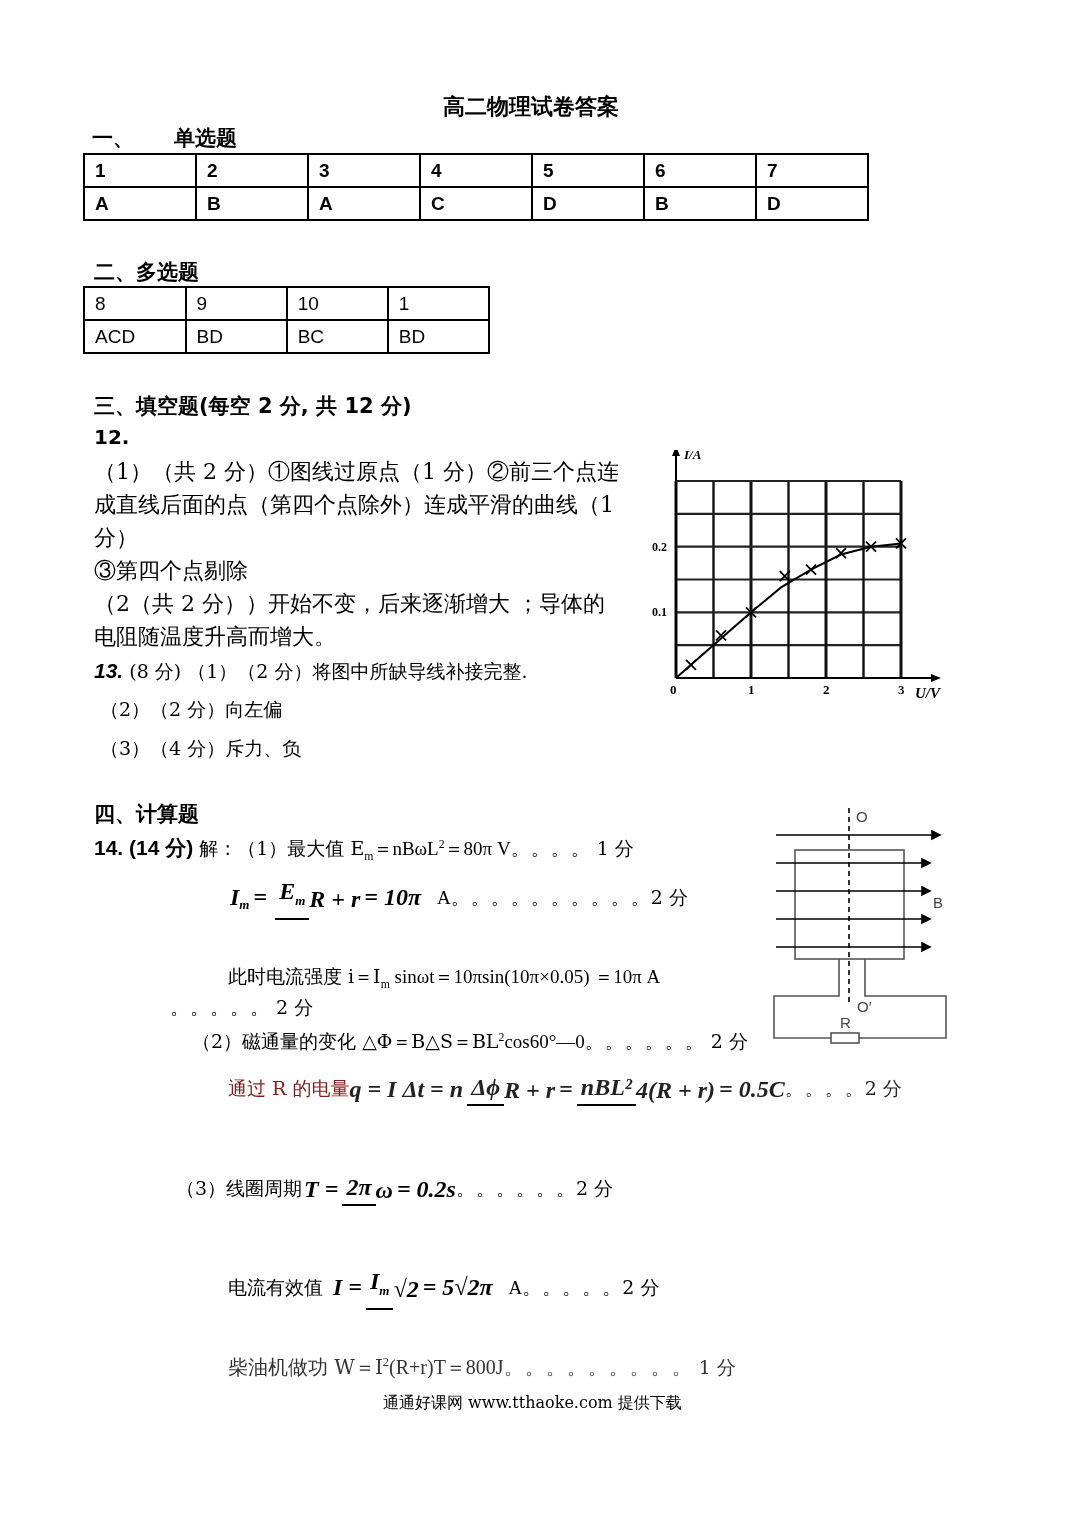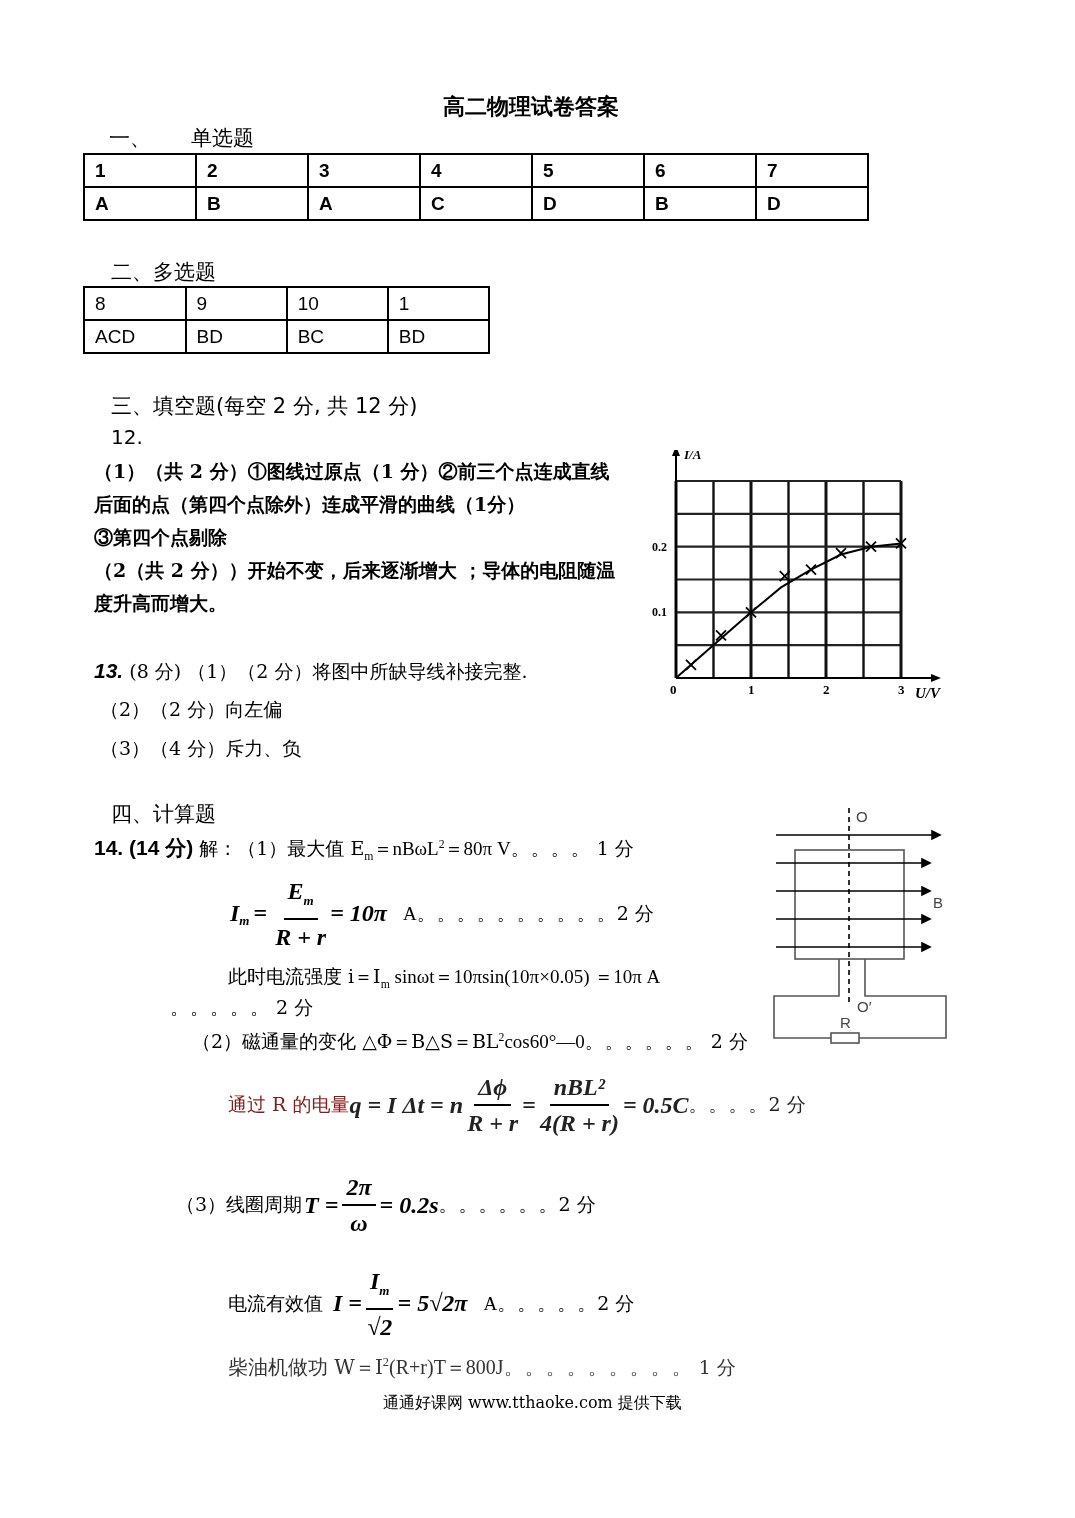--- a/index.html
+++ b/index.html
@@ -1,32 +1,32 @@
 <!DOCTYPE html>
 <html><head>
 <meta charset="utf-8">
 <style>
   html, body { margin: 0; padding: 0; background: #ffffff; }
   body { width: 1075px; height: 1518px; position: relative; overflow: hidden;
          font-family: "DejaVu Sans", sans-serif; color: #000; }
   .abs { position: absolute; white-space: nowrap; }
   .title { left: 443px; top: 92px; font-size: 22px; font-weight: bold; }
-  .h-sec { font-size: 21px; font-weight: normal; margin-left: 17px; }
+  .h-sec { font-size: 21px; font-weight: bold; }
   table.ans { position: absolute; border-collapse: collapse; }
   table.ans td { border: 2px solid #000; padding: 0 0 0 10px; vertical-align: middle; }
   #t1 { left: 83px; top: 153px; width: 786px; }
   #t1 td { width: 102px; height: 31px; font-size: 19px; font-weight: bold; font-family: "Liberation Sans", sans-serif; }
   #t2 { left: 83px; top: 286px; width: 407px; }
   #t2 td { width: 91px; height: 31px; font-size: 19px; font-family: "Liberation Sans", sans-serif; }
   .body-text { font-size: 19px; font-family: "DejaVu Serif", serif; }
-  .para { position: absolute; left: 94px; top: 455px; width: 530px; font-size: 19px;
-          line-height: 33px; font-family: "DejaVu Serif", serif; white-space: normal; font-weight: bold; }
+  .para { position: absolute; left: 94px; top: 455px; width: 530px; font-size: 22px;
+          line-height: 33px; font-family: "DejaVu Serif", serif; white-space: normal; }
   .serif { font-family: "Liberation Serif", serif; }
   .math { font-family: "Liberation Serif", serif; font-weight: bold; font-style: italic; font-size: 24px; }
-  .frac { display: inline-flex; flex-direction: column; align-items: center; vertical-align: middle; margin: 0 4px; }
+  .frac { display: inline-flex; align-items: center; vertical-align: middle; margin: 0 4px; }
   .frac .num { border-bottom: 2px solid #000; padding: 0 4px 2px 4px; line-height: 30px; }
   .frac .den { padding-top: 2px; line-height: 30px; }
   .dots { letter-spacing: 1px; }
   .footer { left: 383px; top: 1393px; font-size: 16px; font-family: "DejaVu Serif", serif; }
   sub, sup { font-size: 62%; }
 </style>
 </head>
 <body>
 
 <div class="abs title">高二物理试卷答案</div>

